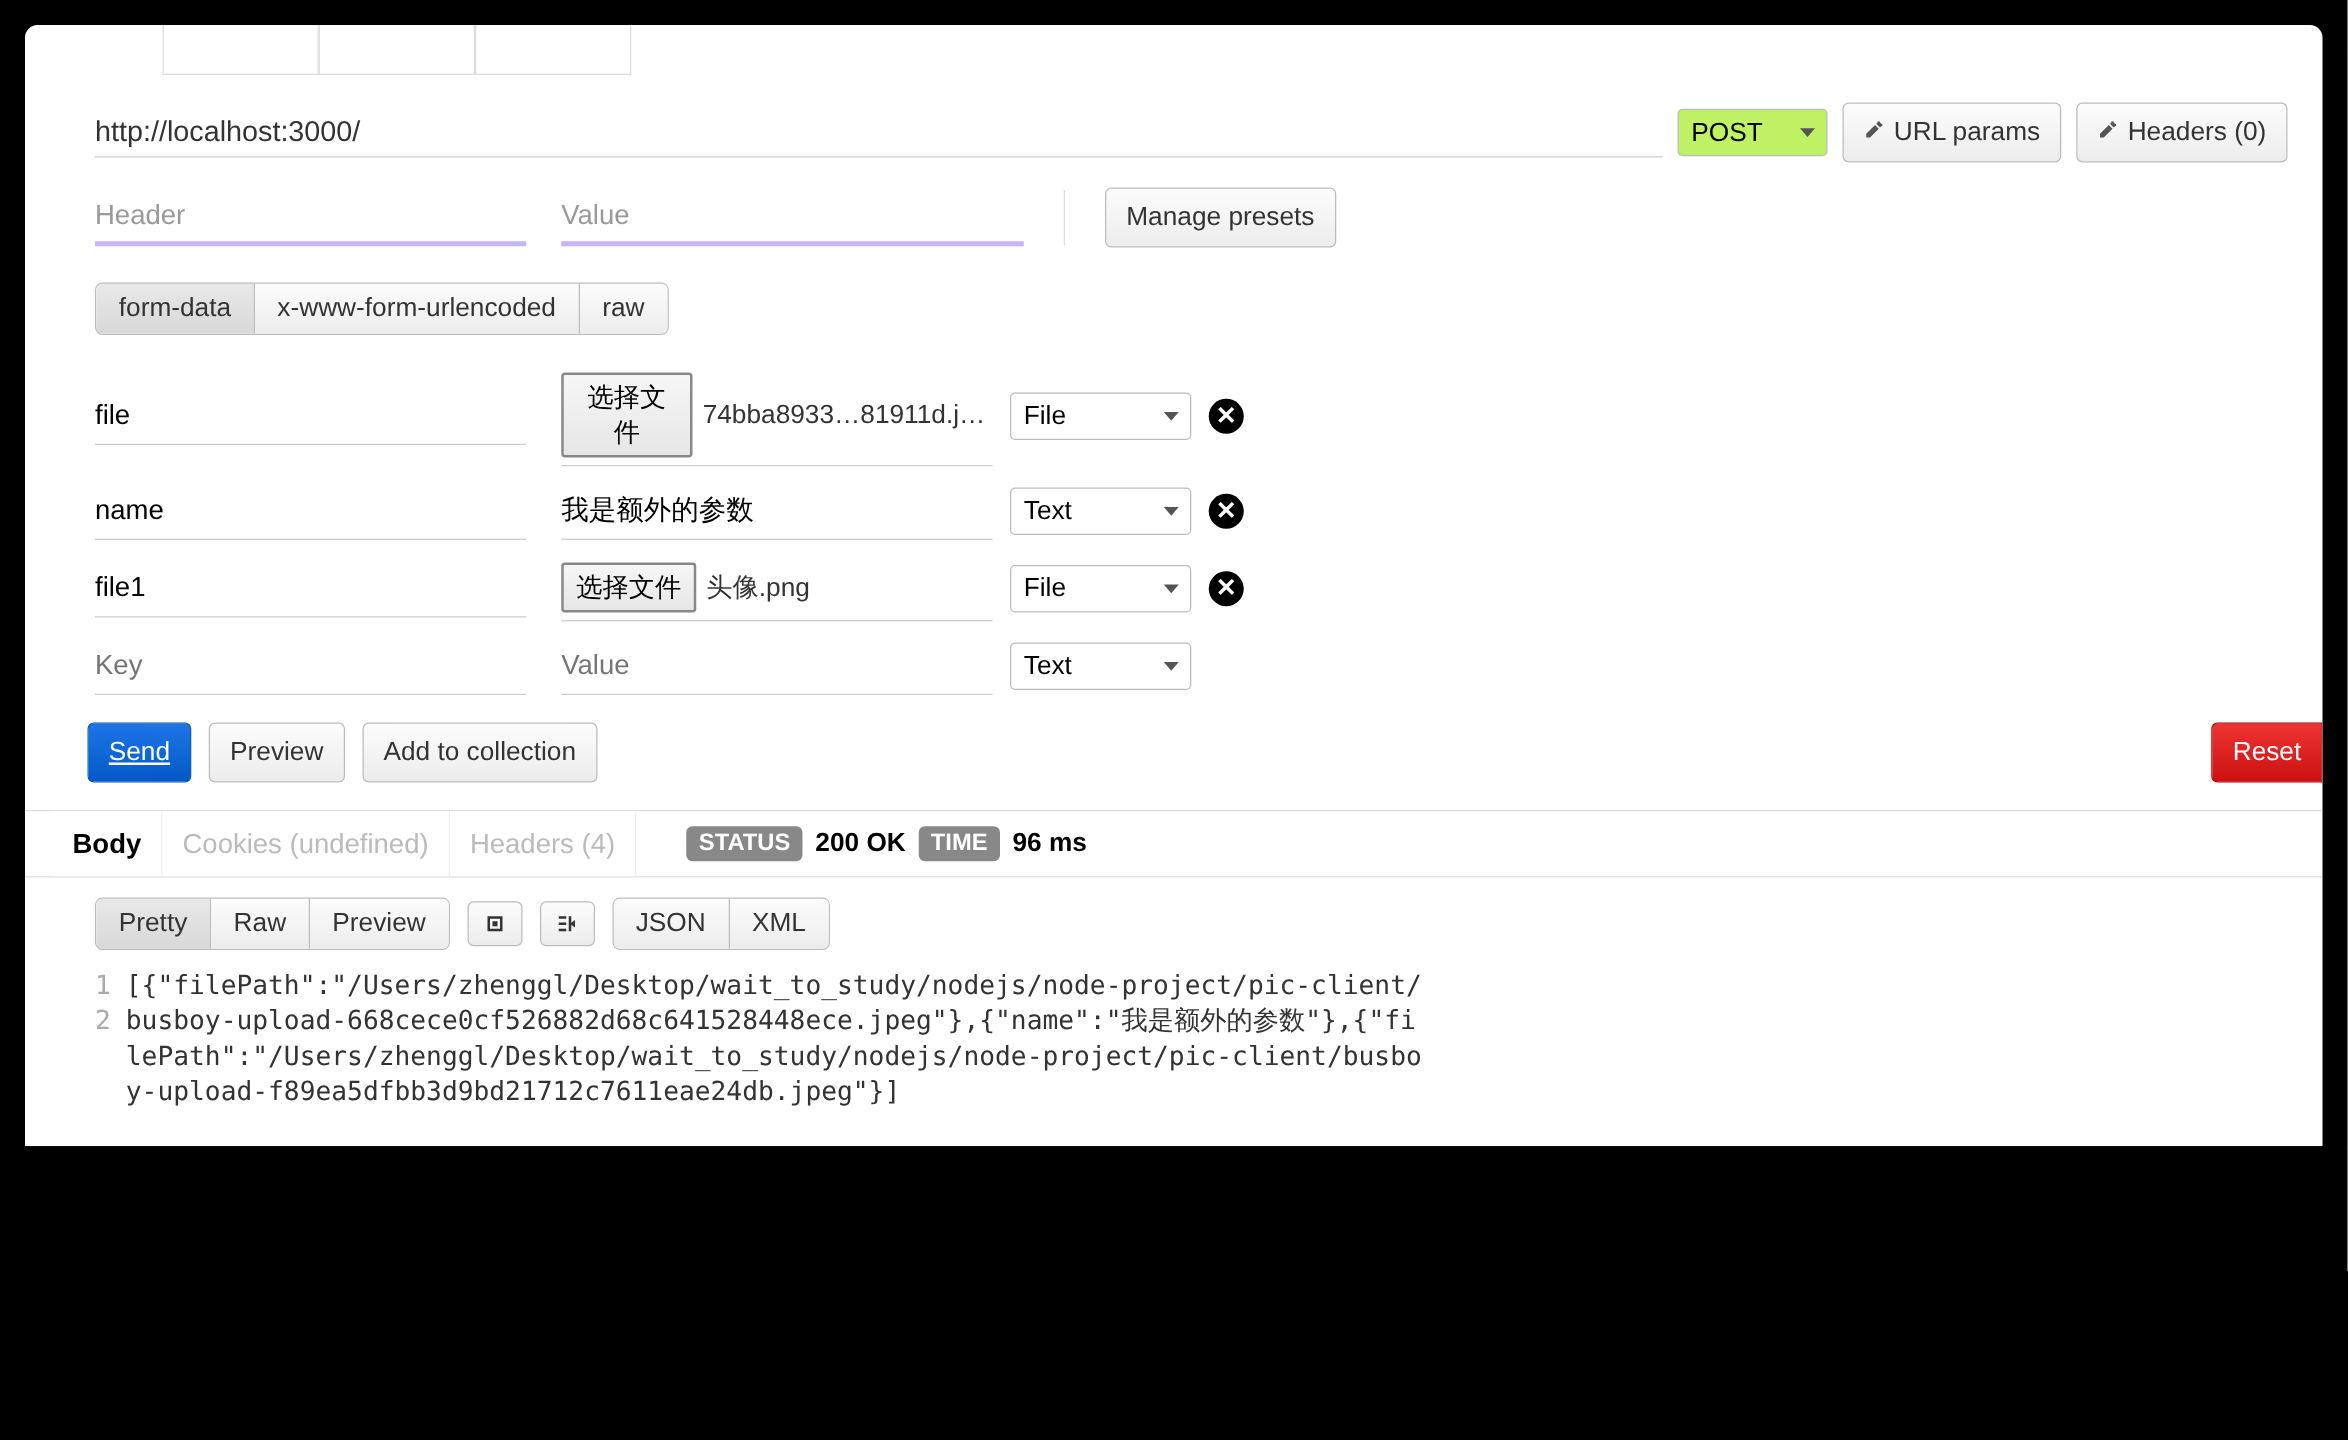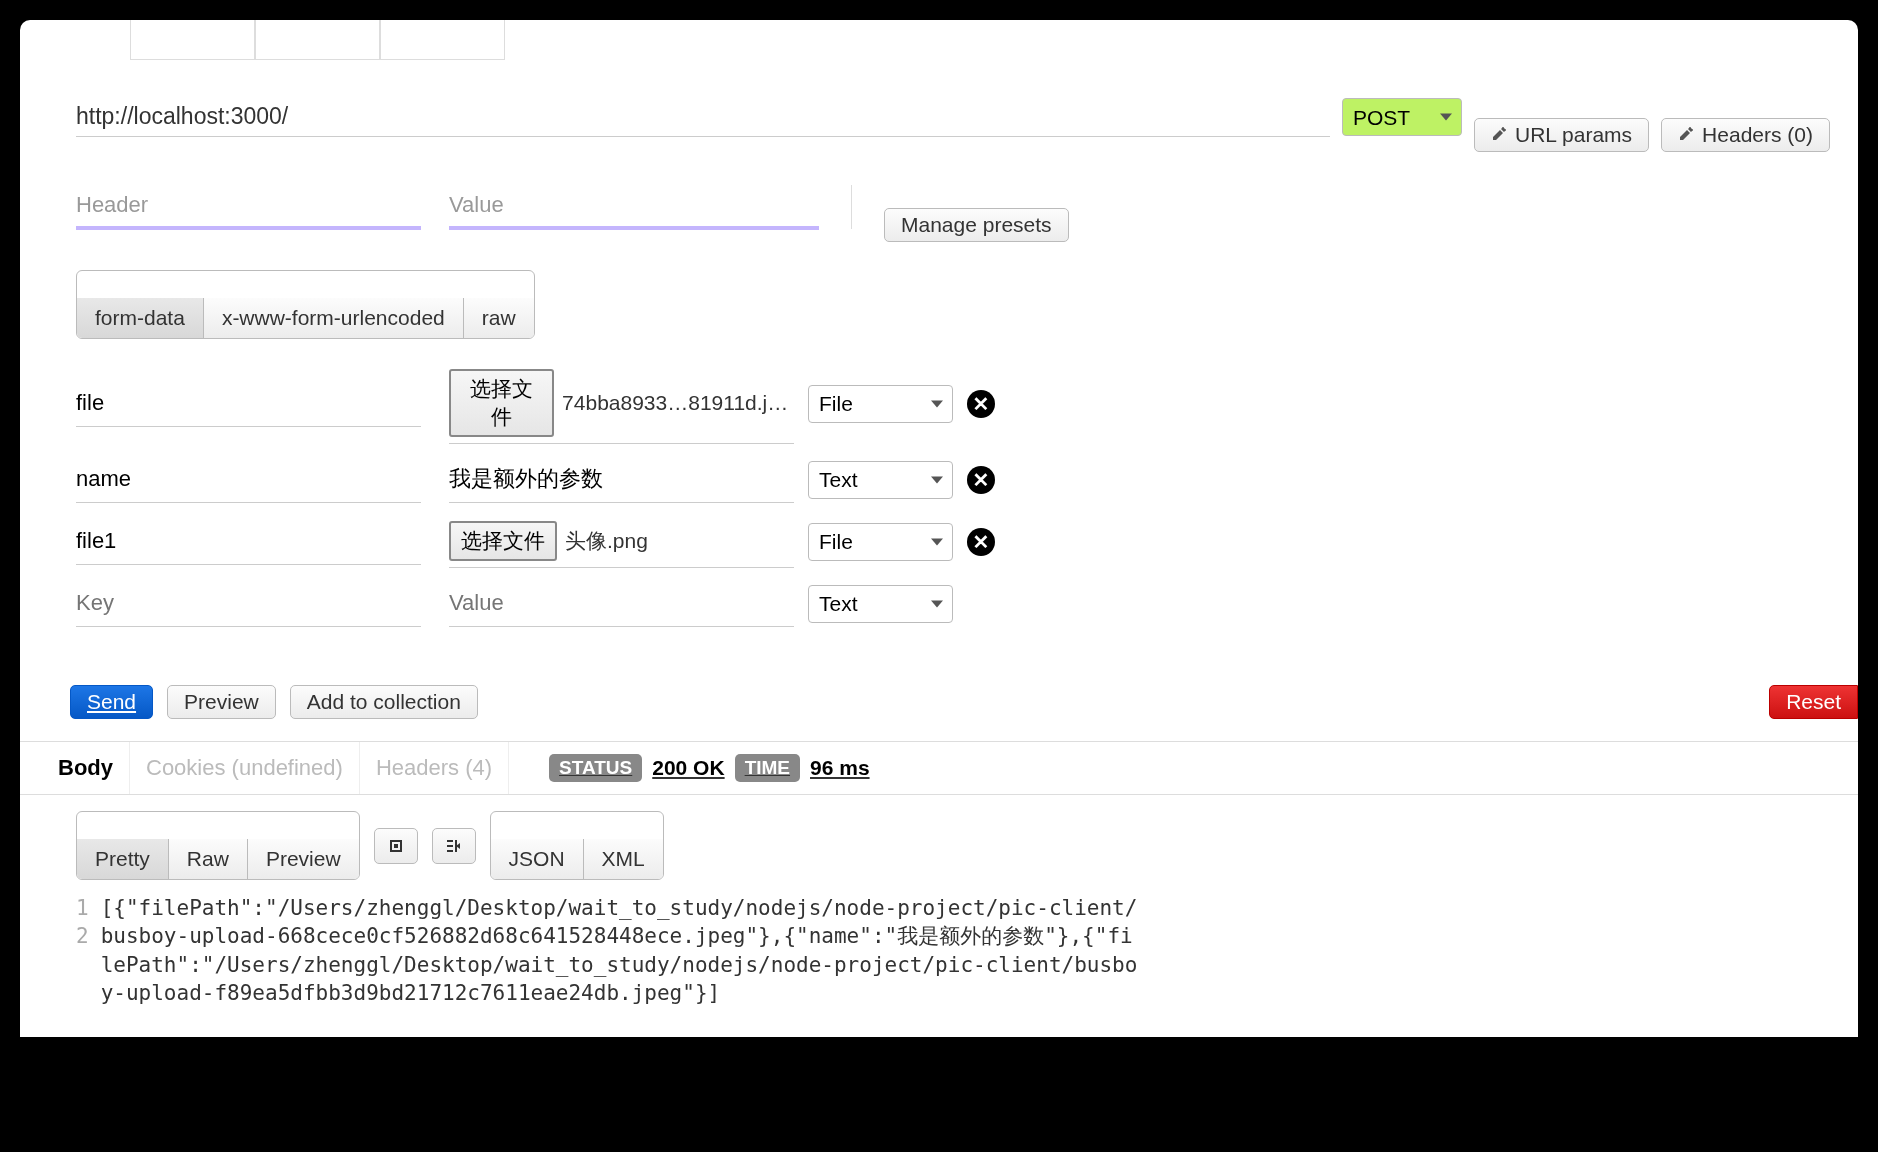--- a/index.html
+++ b/index.html
@@ -62,32 +62,31 @@
     position: absolute;
     right: 10px; top: 50%;
     width: 0; height: 0;
     border-left: 6px solid transparent;
     border-right: 6px solid transparent;
     border-top: 7px solid #555;
     transform: translateY(-50%);
     pointer-events: none;
   }
   .btn {
-    height: 34px;
+    height: 48px;
     border: 1px solid #bbb;
     border-radius: 5px;
     background: linear-gradient(#fcfcfc,#ececec);
     font-size: 21px;
     padding: 0 16px;
     cursor: pointer;
     display: inline-flex;
     align-items: center;
     gap: 8px;
     color: #333;
-    margin-top: 36px;
   }
   .btn.primary {
     background: #0b67d0;
     background: linear-gradient(#1d76e6,#0558c6);
     color: #fff;
     border-color: #0558c6;
     text-decoration: underline;
   }
   .btn.danger {
     background: linear-gradient(#e33,#c11);
@@ -129,21 +128,20 @@
     overflow: hidden;
   }
   .pill {
     padding: 8px 18px;
     font-size: 21px;
     background: linear-gradient(#fcfcfc,#ececec);
     border: none;
     border-right: 1px solid #bbb;
     cursor: pointer;
     color: #333;
-    margin-top: 27px;
   }
   .pill:last-child { border-right: none; }
   .pill.active { background: linear-gradient(#e8e8e8,#d8d8d8); }
   .form-rows { padding: 0 0 0 56px; }
   .form-row {
     display: flex;
     align-items: center;
     gap: 14px;
     padding: 6px 0;
   }
@@ -212,21 +210,20 @@
     color: #bbb;
     border-right: 1px solid #eee;
     cursor: pointer;
     background: #fff;
     border-top: none; border-bottom: none; border-left: none;
   }
   .resp-tab.active { color: #000; font-weight: 600; }
   .resp-meta {
     display: flex; align-items: center; gap: 10px;
     margin-left: 40px;
-    text-decoration: underline;
   }
   .badge {
     background: #888; color: #fff;
     border-radius: 5px;
     padding: 3px 10px;
     font-size: 19px;
     font-weight: 600;
   }
   .meta-val { font-size: 21px; font-weight: 600; color: #000; }
   .resp-toolbar {

